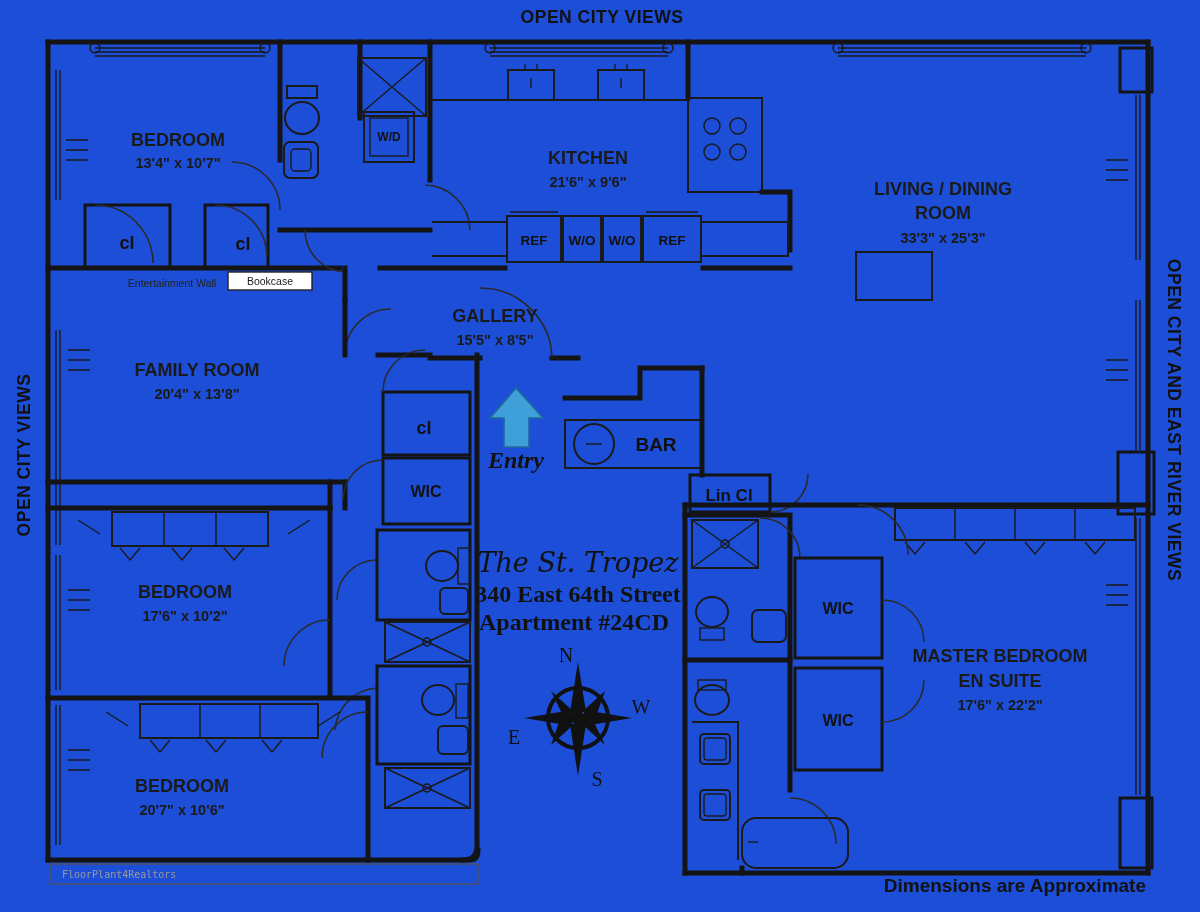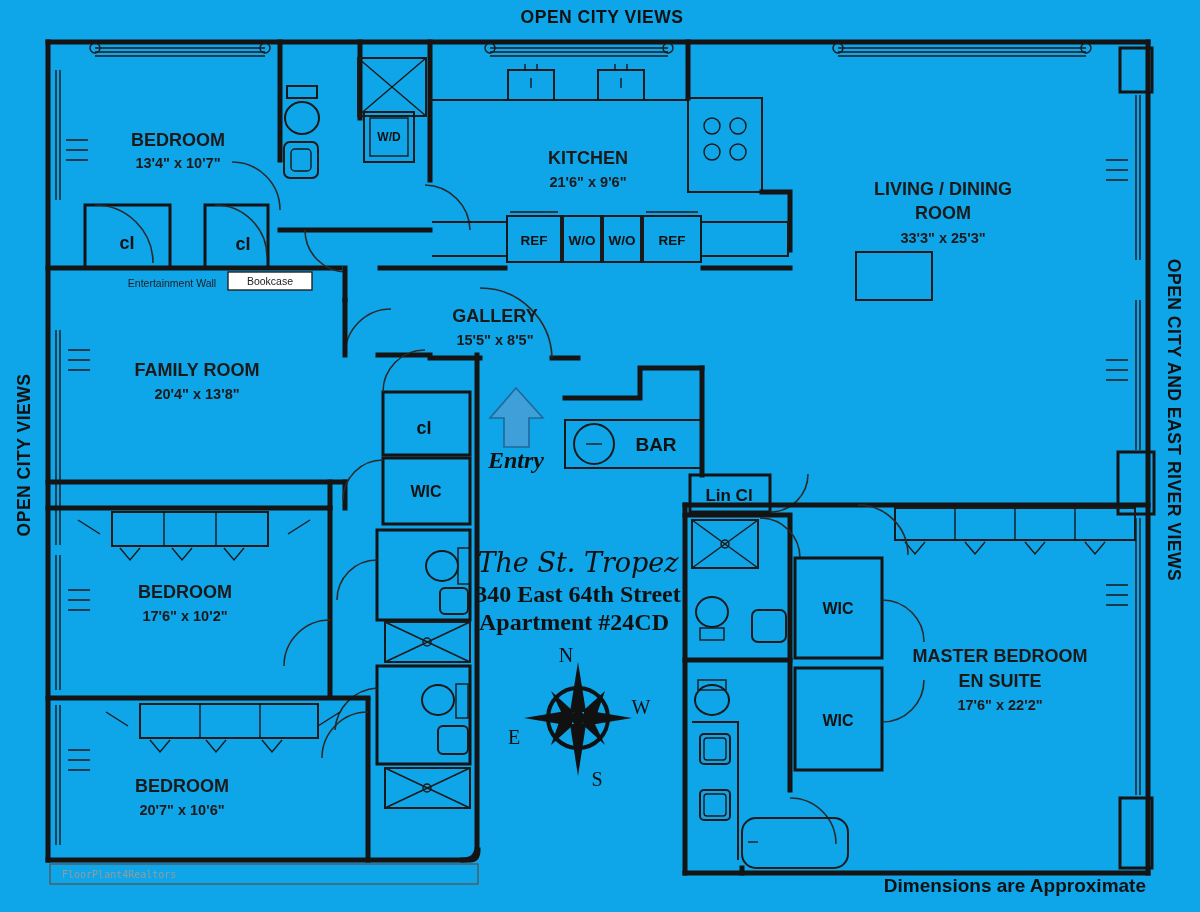--- a/index.html
+++ b/index.html
@@ -1,16 +1,16 @@
 <!DOCTYPE html>
 <html><head>
 <meta charset="utf-8">
 <style>
   html,body{margin:0;padding:0;background:#fff;}
-  .page{position:relative;width:1200px;height:912px;background:#0ea5e9;overflow:hidden;
+  .page{position:relative;width:1200px;height:912px;background:#1d4ed8;overflow:hidden;
         font-family:"Liberation Sans", sans-serif;}
   svg{position:absolute;left:0;top:0;}
   
   .room-name{font:bold 18px "Liberation Sans",sans-serif;fill:#1a1a1a;text-anchor:middle;}
   .room-dims{font:bold 14.5px "Liberation Sans",sans-serif;fill:#1a1a1a;text-anchor:middle;}
   .small-label{font:bold 16px "Liberation Sans",sans-serif;fill:#111;text-anchor:middle;}
   .tiny-label{font:bold 12px "Liberation Sans",sans-serif;fill:#111;text-anchor:middle;}
   .micro-label{font:10.5px "Liberation Sans",sans-serif;fill:#222;text-anchor:middle;}
   .edge-label{font:bold 17.5px "Liberation Sans",sans-serif;fill:#111;text-anchor:middle;letter-spacing:.5px;}
   .note-label{font:bold 19px "Liberation Sans",sans-serif;fill:#111;text-anchor:end;}

